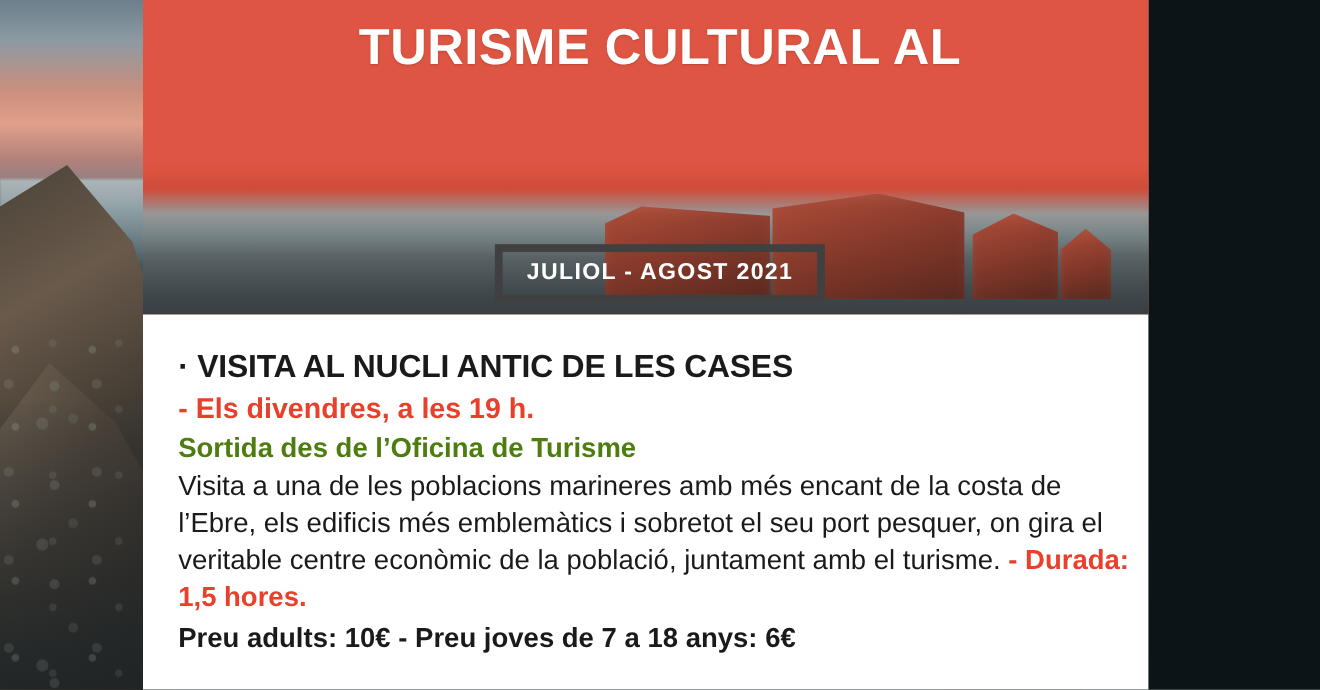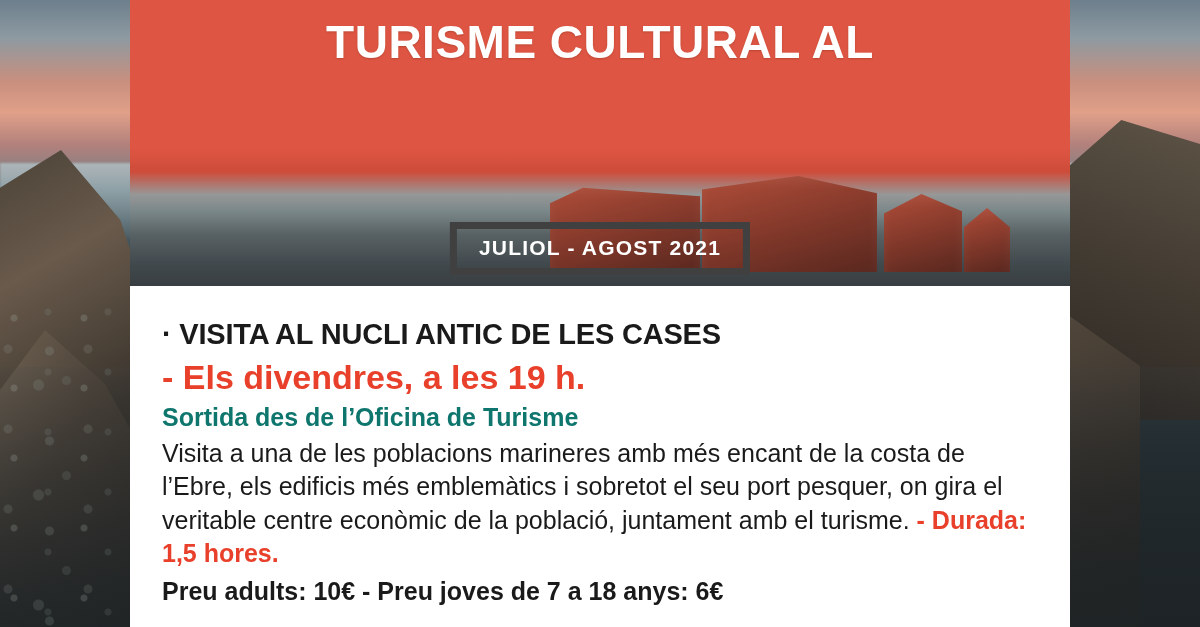--- a/index.html
+++ b/index.html
@@ -8,21 +8,21 @@
   }
   body {
     width: 1200px;
     height: 627px;
     overflow: hidden;
     font-family: "Liberation Sans", sans-serif;
     background: #0c1418;
   }
   .poster {
     position: relative;
-    width: 1200px;
+    width: 1044px;
     height: 627px;
     overflow: hidden;
   }
   
   .bg {
     position: absolute;
     inset: 0;
     background:
       linear-gradient(to bottom,
         #6d7f8c 0%,
@@ -201,26 +201,26 @@
     color: #1a1a1a;
     font-weight: bold;
     font-size: 29px;
     line-height: 1.28;
     margin: 0 0 2px 0;
     letter-spacing: -0.2px;
   }
   .c-accent {
     color: #e8402a;
     font-weight: bold;
-    font-size: 34px;
+    font-size: 26px;
     line-height: 1.3;
     margin: 0 0 2px 0;
   }
   .c-sub {
-    color: #0f766e;
+    color: #4d7c0f;
     font-weight: bold;
     font-size: 25px;
     line-height: 1.3;
     margin: 0 0 3px 0;
   }
   .c-body {
     color: #1a1a1a;
     font-size: 25px;
     line-height: 1.34;
     margin: 0;

